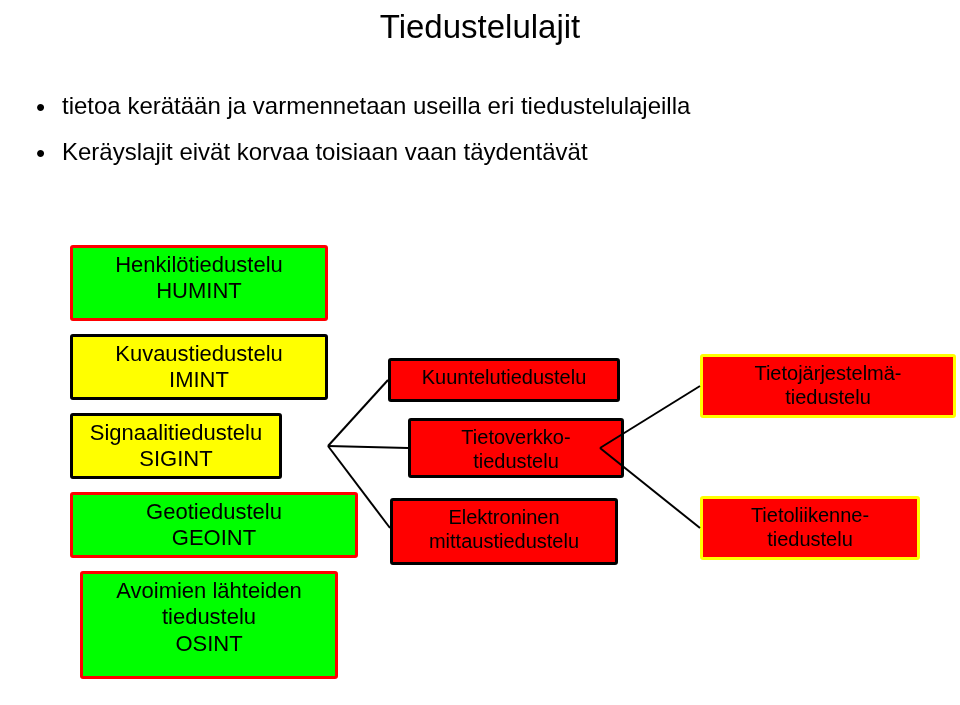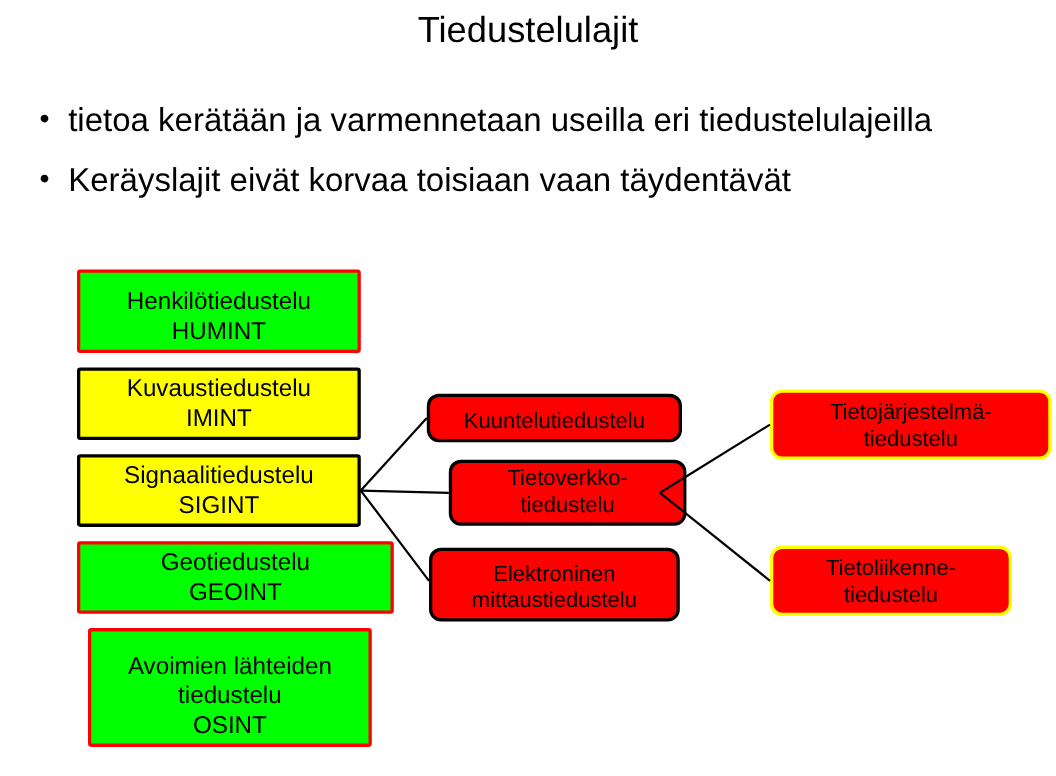--- a/index.html
+++ b/index.html
@@ -3,25 +3,25 @@
 <meta charset="utf-8">
 <style>
   * { box-sizing: border-box; margin: 0; padding: 0; }
   html, body { width: 960px; height: 705px; background: #fff; font-family: Verdana, Geneva, sans-serif; color: #000; }
   body { position: relative; }
 
   .title { position: absolute; left: 0; width: 960px; text-align: center; top: 8px; font-size: 33px; }
 
   .bullets { position: absolute; left: 30px; top: 90px; width: 900px; }
   .bullets ul { list-style: none; }
-  .bullets li { position: relative; padding-left: 32px; font-size: 30px; line-height: 1.35; margin-bottom: 14px; }
+  .bullets li { position: relative; padding-left: 32px; font-size: 24px; line-height: 1.35; margin-bottom: 14px; }
   .bullets li::before { content: "•"; position: absolute; left: 6px; top: 0; font-size: 26px; }
 
-  .box { position: absolute; border: 3px solid; border-radius: 3px; display: flex; align-items: flex-end; justify-content: center; text-align: center; font-size: 22px; line-height: 1.2; padding: 4px 4px; }
-  .box.small { font-size: 20px; border-radius: 11px; }
+  .box { position: absolute; border: 3px solid; border-radius: 3px; display: flex; align-items: flex-start; justify-content: center; text-align: center; font-size: 22px; line-height: 1.2; padding: 4px 4px; }
+  .box.small { font-size: 20px; }
 
   .b-green { background: #00ff00; border-color: #ff0000; }
   .b-yellow { background: #ffff00; border-color: #000; }
   .b-red { background: #ff0000; border-color: #000; }
   .b-redy { background: #ff0000; border-color: #ffff00; }
 
   svg.connectors { position: absolute; left: 0; top: 0; width: 960px; height: 705px; pointer-events: none; }
 </style>
 </head>
 <body>
@@ -42,21 +42,21 @@
   </div>
 </div>
 
 <div class="box b-yellow" style="left:70px; top:334px; width:258px; height:66px;">
   <div>
     <div>Kuvaustiedustelu</div>
     <div>IMINT</div>
   </div>
 </div>
 
-<div class="box b-yellow" style="left:70px; top:413px; width:258px; height:66px;">
+<div class="box b-yellow" style="left:70px; top:413px; width:212px; height:66px;">
   <div>
     <div>Signaalitiedustelu</div>
     <div>SIGINT</div>
   </div>
 </div>
 
 <div class="box b-green" style="left:70px; top:492px; width:288px; height:66px;">
   <div>
     <div>Geotiedustelu</div>
     <div>GEOINT</div>

